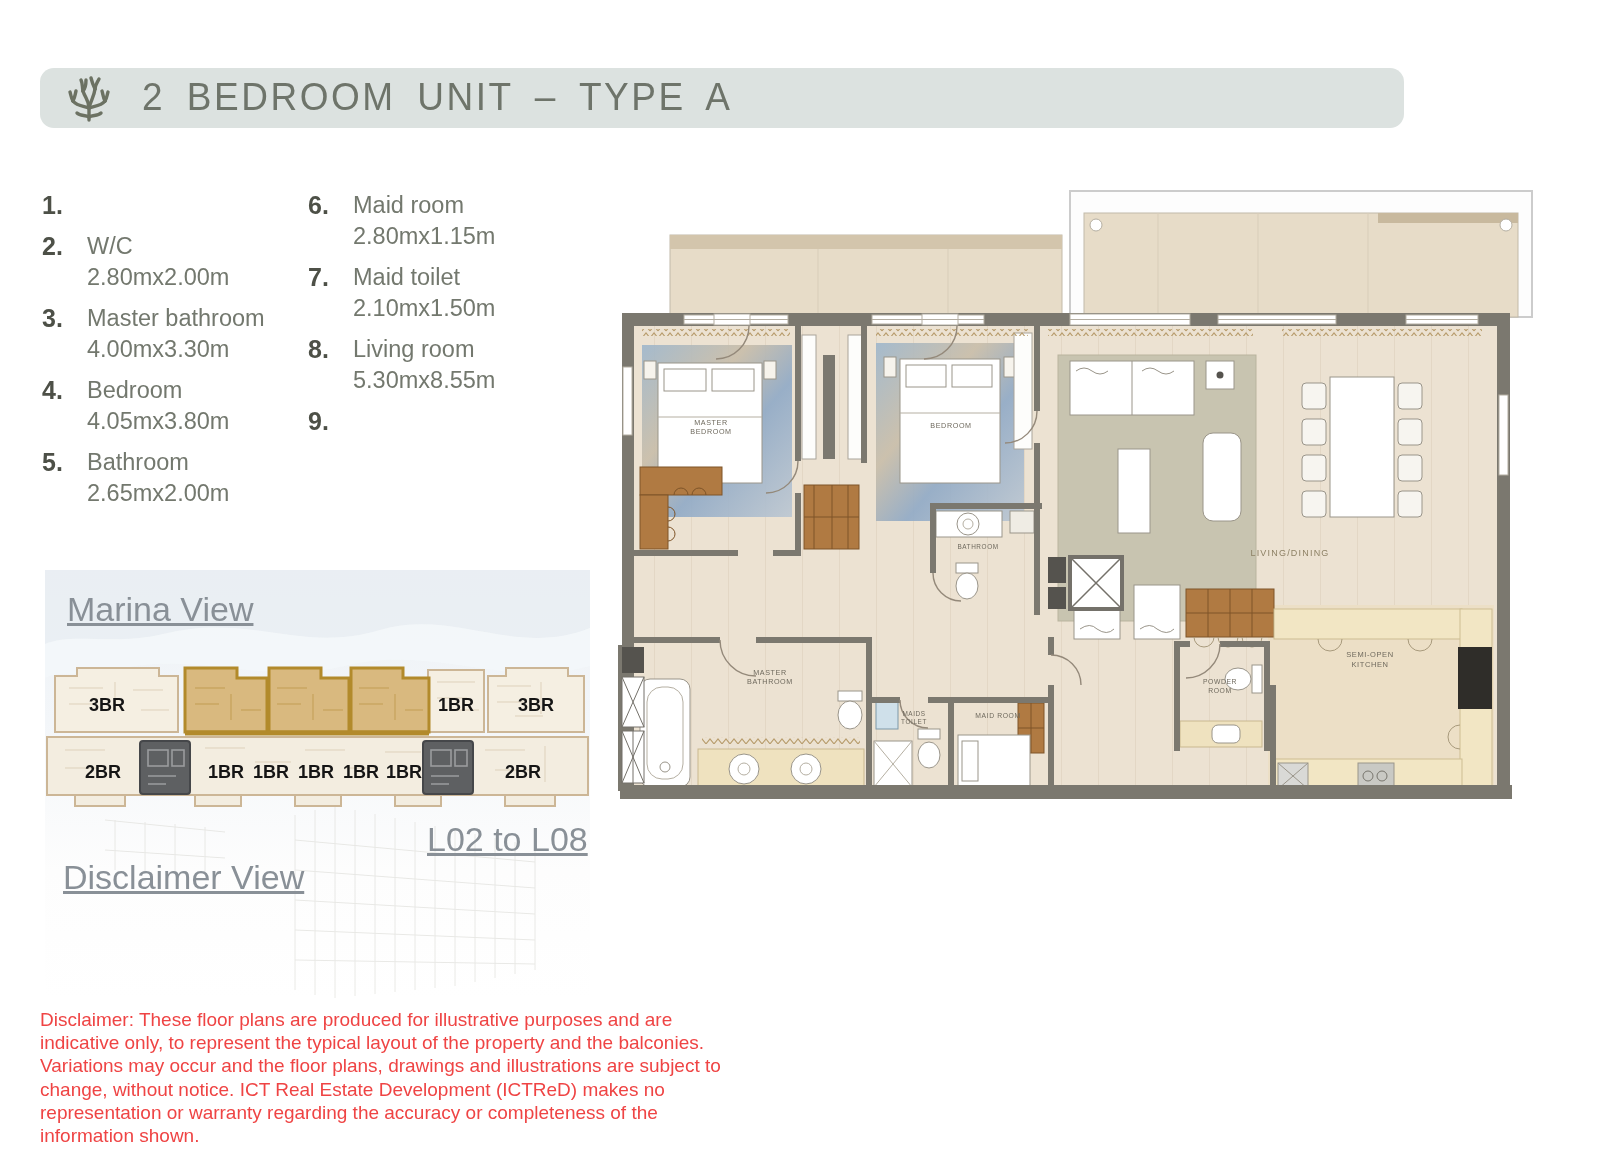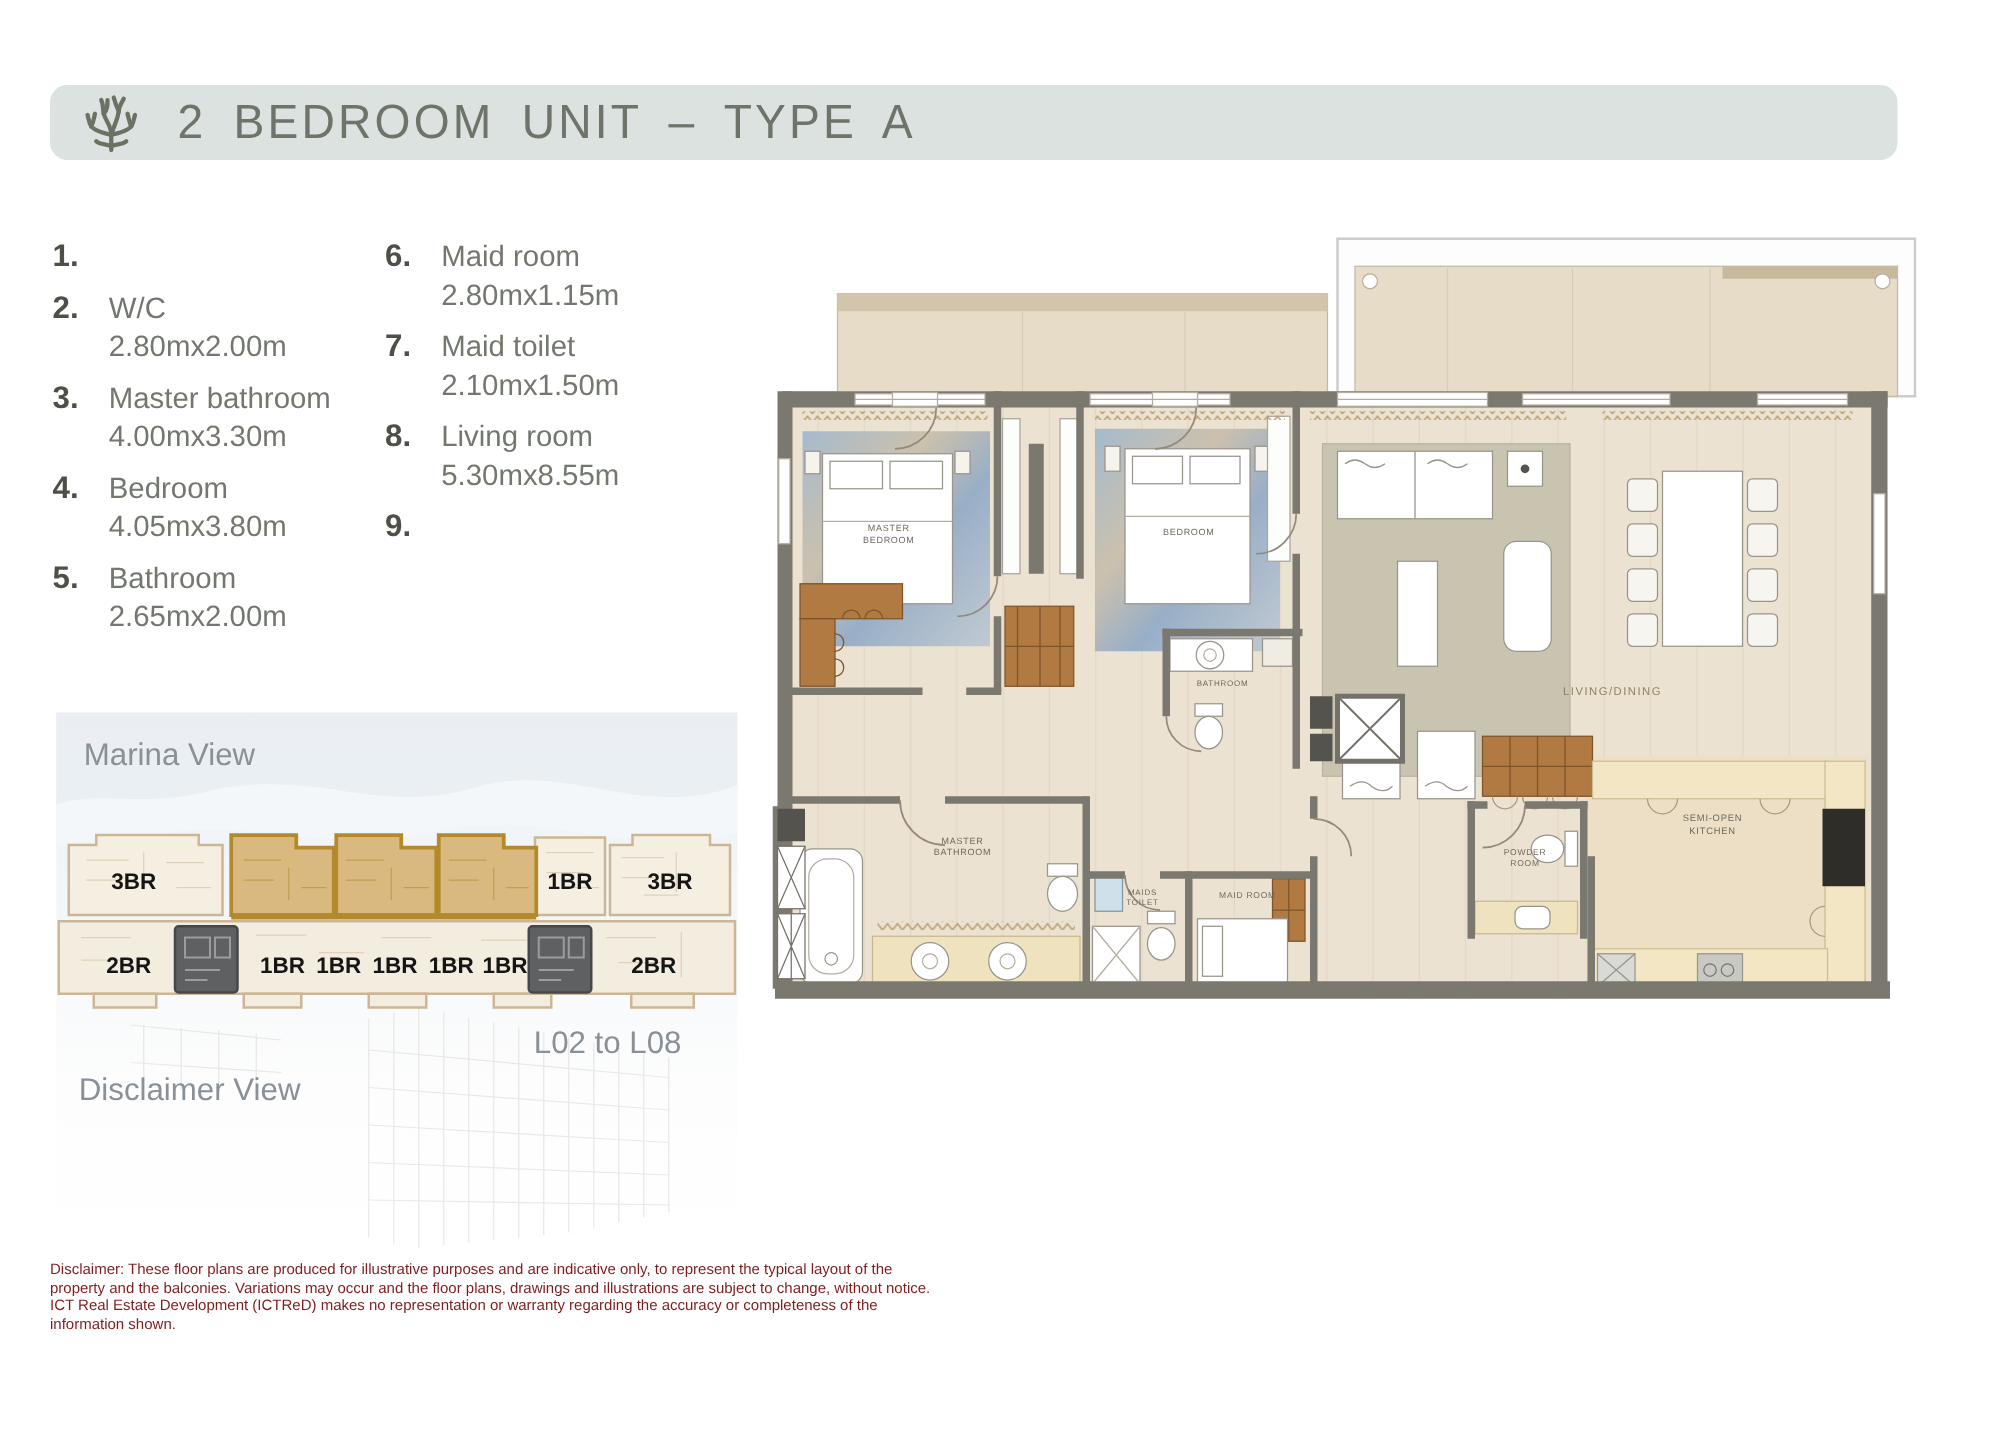--- a/index.html
+++ b/index.html
@@ -1,50 +1,50 @@
 <!DOCTYPE html>
 <html><head>
 <meta charset="utf-8">
 <style>
   html,body{margin:0;padding:0;background:#fff;}
   .page{position:relative;width:1600px;height:1161px;background:#ffffff;overflow:hidden;
         font-family:"Liberation Sans",sans-serif;}
   svg{font-family:"Liberation Sans",sans-serif;}
 
   
-  .header{position:absolute;left:40px;top:68px;width:1478px;height:60px;background:#dce2e0;
+  .header{position:absolute;left:40px;top:68px;width:1364px;height:60px;background:#dce2e0;
           border-radius:14px;display:flex;align-items:center;}
   .header-icon{margin-left:26px;width:46px;height:50px;flex:0 0 auto;}
   .header-title{margin-left:30px;font-size:37px;font-weight:300;letter-spacing:2.5px;word-spacing:9px;
                 color:#6e746a;white-space:nowrap;transform:scaleY(1.04);transform-origin:left center;}
 
   
   .room-col{position:absolute;top:190px;}
   .room-col.c1{left:42px;}
   .room-col.c2{left:308px;}
   .room-item{display:flex;margin-bottom:10px;}
   .room-num{width:45px;font-size:25px;font-weight:600;color:#4d5047;line-height:31px;}
   .room-text{font-size:23.5px;color:#73786e;line-height:31px;}
   .room-text .dim{display:block;}
 
   
   .locator{position:absolute;left:45px;top:570px;width:545px;height:430px;
            background:linear-gradient(180deg,#edf1f5 0%,#f3f6f9 35%,#fdfdfd 70%,#ffffff 100%);}
-  .locator .lbl{position:absolute;font-size:25px;color:#899097;white-space:nowrap;}
+  .locator .lbl{position:absolute;font-size:34px;color:#899097;white-space:nowrap;text-decoration:underline;}
   .lbl-marina{left:22px;top:20px;}
   .lbl-levels{left:382px;top:250px;}
   .lbl-community{left:18px;top:288px;}
   .locator svg{position:absolute;left:0;top:0;}
 
   
   .plan{position:absolute;left:618px;top:185px;width:945px;height:640px;}
 
   
-  .disclaimer{position:absolute;left:40px;top:1008px;width:706px;font-size:12px;line-height:1.22;
-              color:#7f1d1d;}
+  .disclaimer{position:absolute;left:40px;top:1008px;width:706px;font-size:19px;line-height:1.22;
+              color:#ef4444;}
 </style>
 </head>
 <body>
 
 <div class="page">
 
   <div class="header">
     <svg class="header-icon" viewBox="0 0 44 50">
       <g stroke="#6c7263" stroke-width="3.4" stroke-linecap="round" fill="none">
         <path d="M22,47 L22,35"></path>

